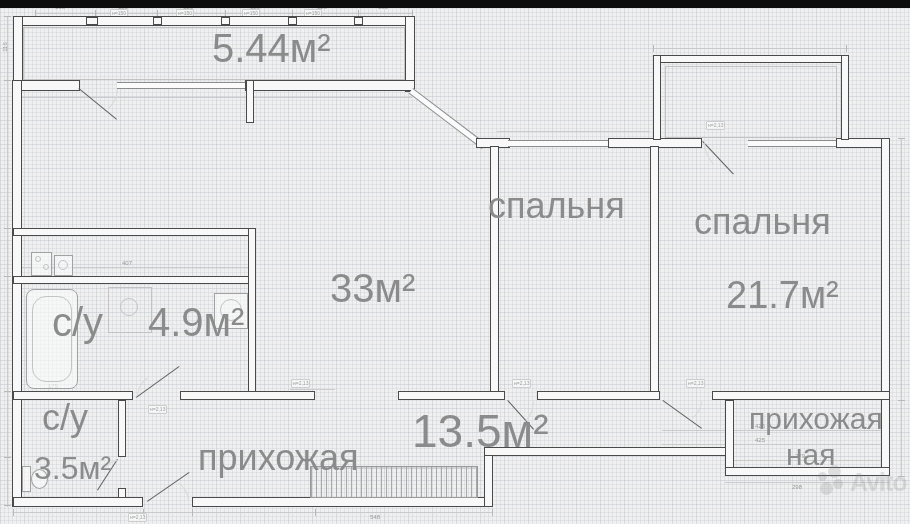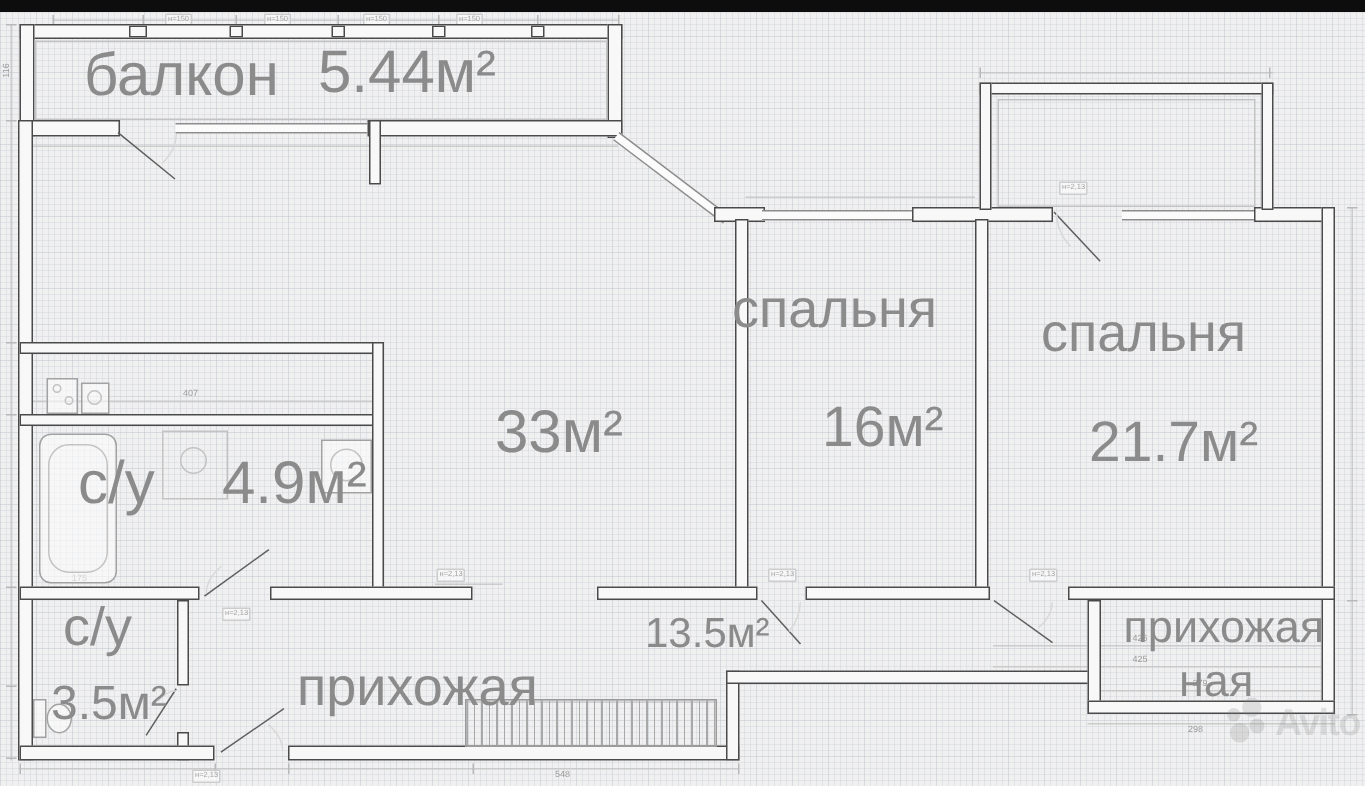--- a/index.html
+++ b/index.html
@@ -168,33 +168,31 @@
   <div class="fxl" style="left:120px;top:298px;width:18px;height:18px;border-radius:50%"></div>
   <div class="fx" style="left:22px;top:466px;width:9px;height:26px"></div>
   <div class="fx" style="left:31px;top:469px;width:17px;height:20px;border-radius:50%"></div>
   <div class="fx" style="left:31px;top:252px;width:21px;height:24px"></div>
   <div class="fxl" style="left:35px;top:256px;width:6px;height:6px;border-radius:50%"></div>
   <div class="fxl" style="left:43px;top:264px;width:6px;height:6px;border-radius:50%"></div>
   <div class="fx" style="left:54px;top:255px;width:19px;height:21px"></div>
   <div class="fxl" style="left:58px;top:260px;width:10px;height:10px;border-radius:50%"></div>
   <div class="hatch" style="left:310px;top:466px;width:168px;height:32px"></div>
 
-  <span class="lbl" style="left:56px;top:30px;font-size:40px">балкон</span>
   <span class="lbl" style="left:212px;top:28px;font-size:40px">5.44м²</span>
   <span class="lbl" style="left:330px;top:268px;font-size:40px">33м²</span>
   <span class="lbl" style="left:488px;top:188px;font-size:36px">спальня</span>
-  <span class="lbl" style="left:548px;top:266px;font-size:38px">16м²</span>
   <span class="lbl" style="left:694px;top:204px;font-size:36px">спальня</span>
   <span class="lbl" style="left:726px;top:276px;font-size:38px">21.7м²</span>
   <span class="lbl" style="left:52px;top:302px;font-size:40px">с/у</span>
   <span class="lbl" style="left:148px;top:302px;font-size:40px">4.9м²</span>
   <span class="lbl" style="left:42px;top:400px;font-size:36px">с/у</span>
   <span class="lbl" style="left:34px;top:452px;font-size:32px">3.5м²</span>
   <span class="lbl" style="left:198px;top:440px;font-size:36px">прихожая</span>
-  <span class="lbl" style="left:430px;top:408px;font-size:28px">13.5м²</span>
+  <span class="lbl" style="left:412px;top:408px;font-size:46px">13.5м²</span>
   <span class="lbl" style="left:749px;top:404px;font-size:30px">прихожая</span>
   <span class="lbl" style="left:786px;top:440px;font-size:30px">ная</span>
 
   <span class="tag" style="left:706px;top:121px">н=2,13</span>
   <span class="tag" style="left:291px;top:379px">н=2,13</span>
   <span class="tag" style="left:512px;top:379px">н=2,13</span>
   <span class="tag" style="left:686px;top:379px">н=2,13</span>
   <span class="tag" style="left:148px;top:405px">н=2,13</span>
   <span class="tag" style="left:128px;top:513px">н=2,13</span>
 

